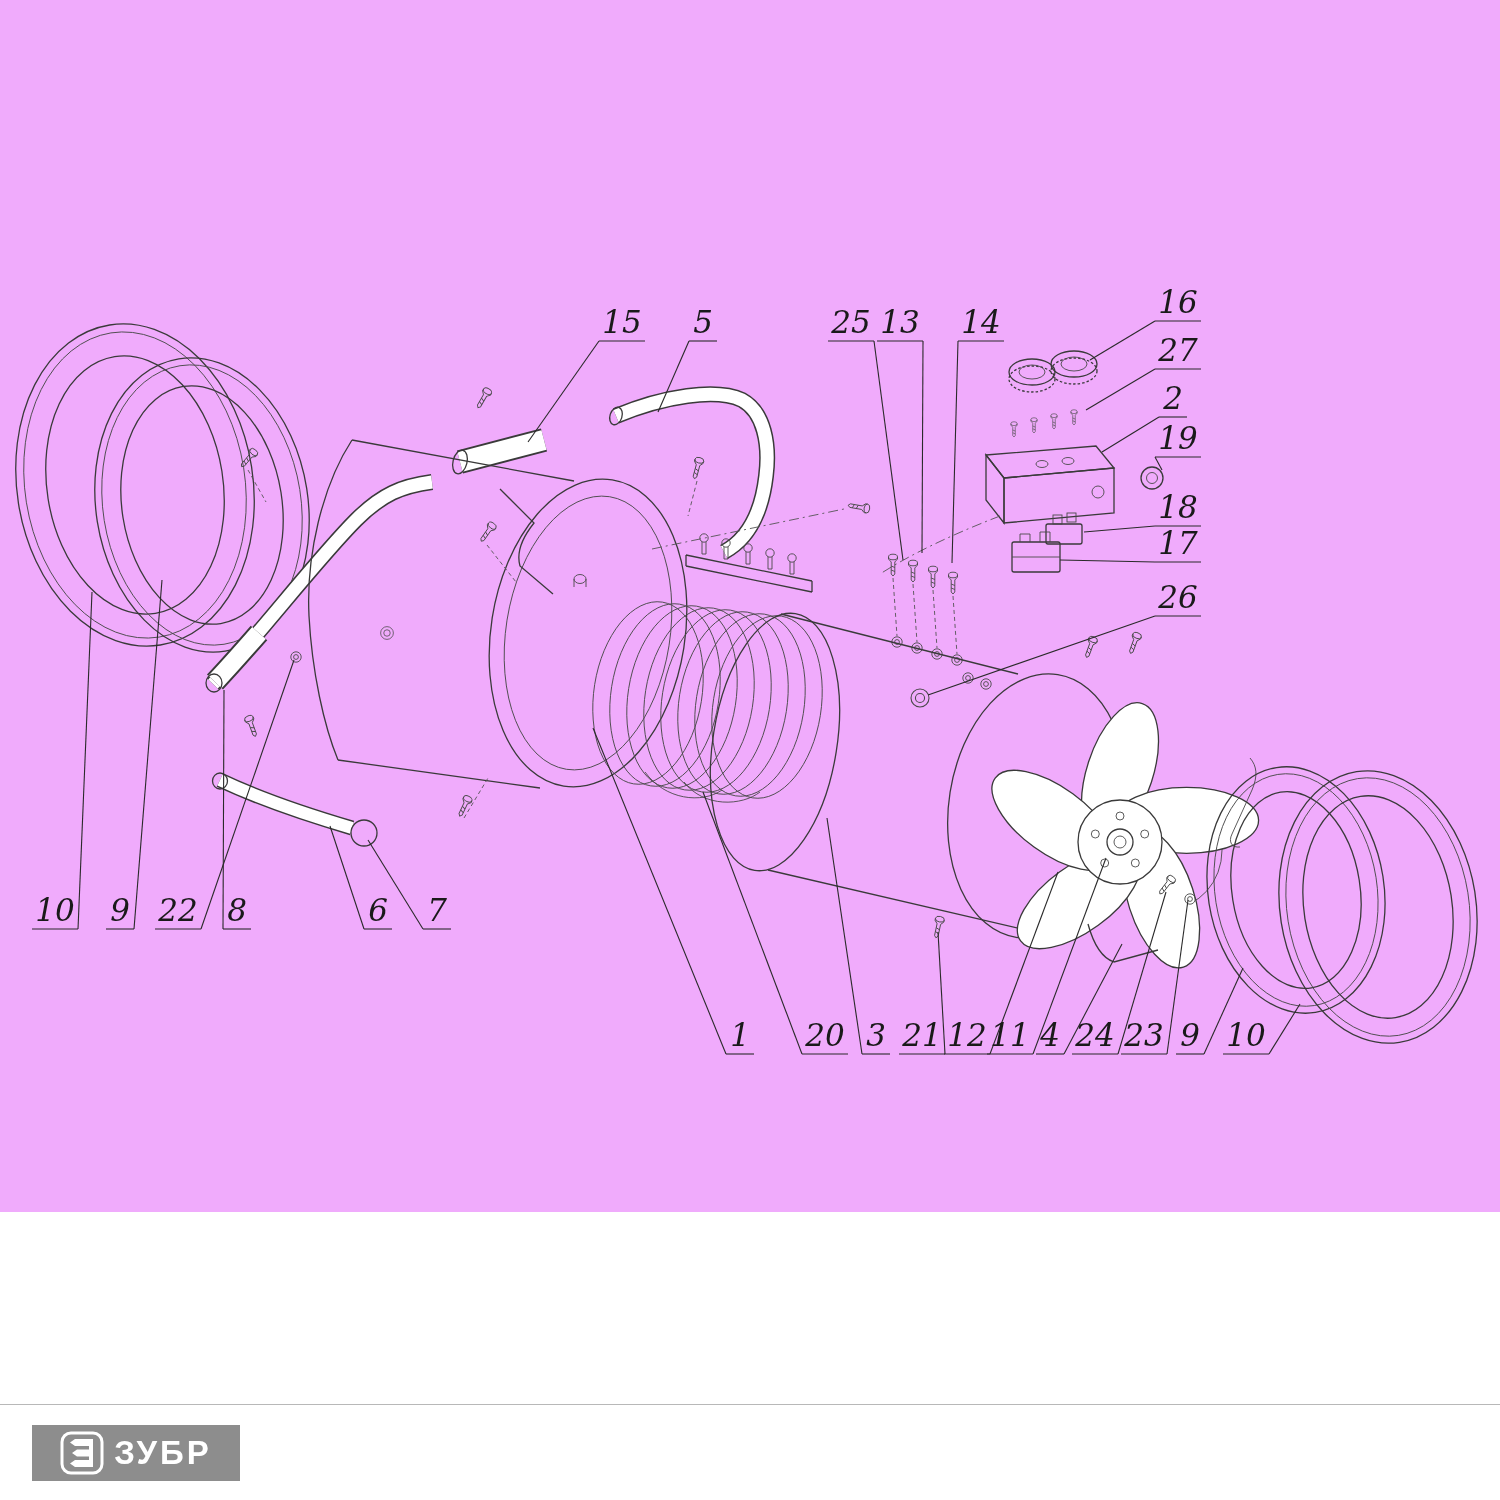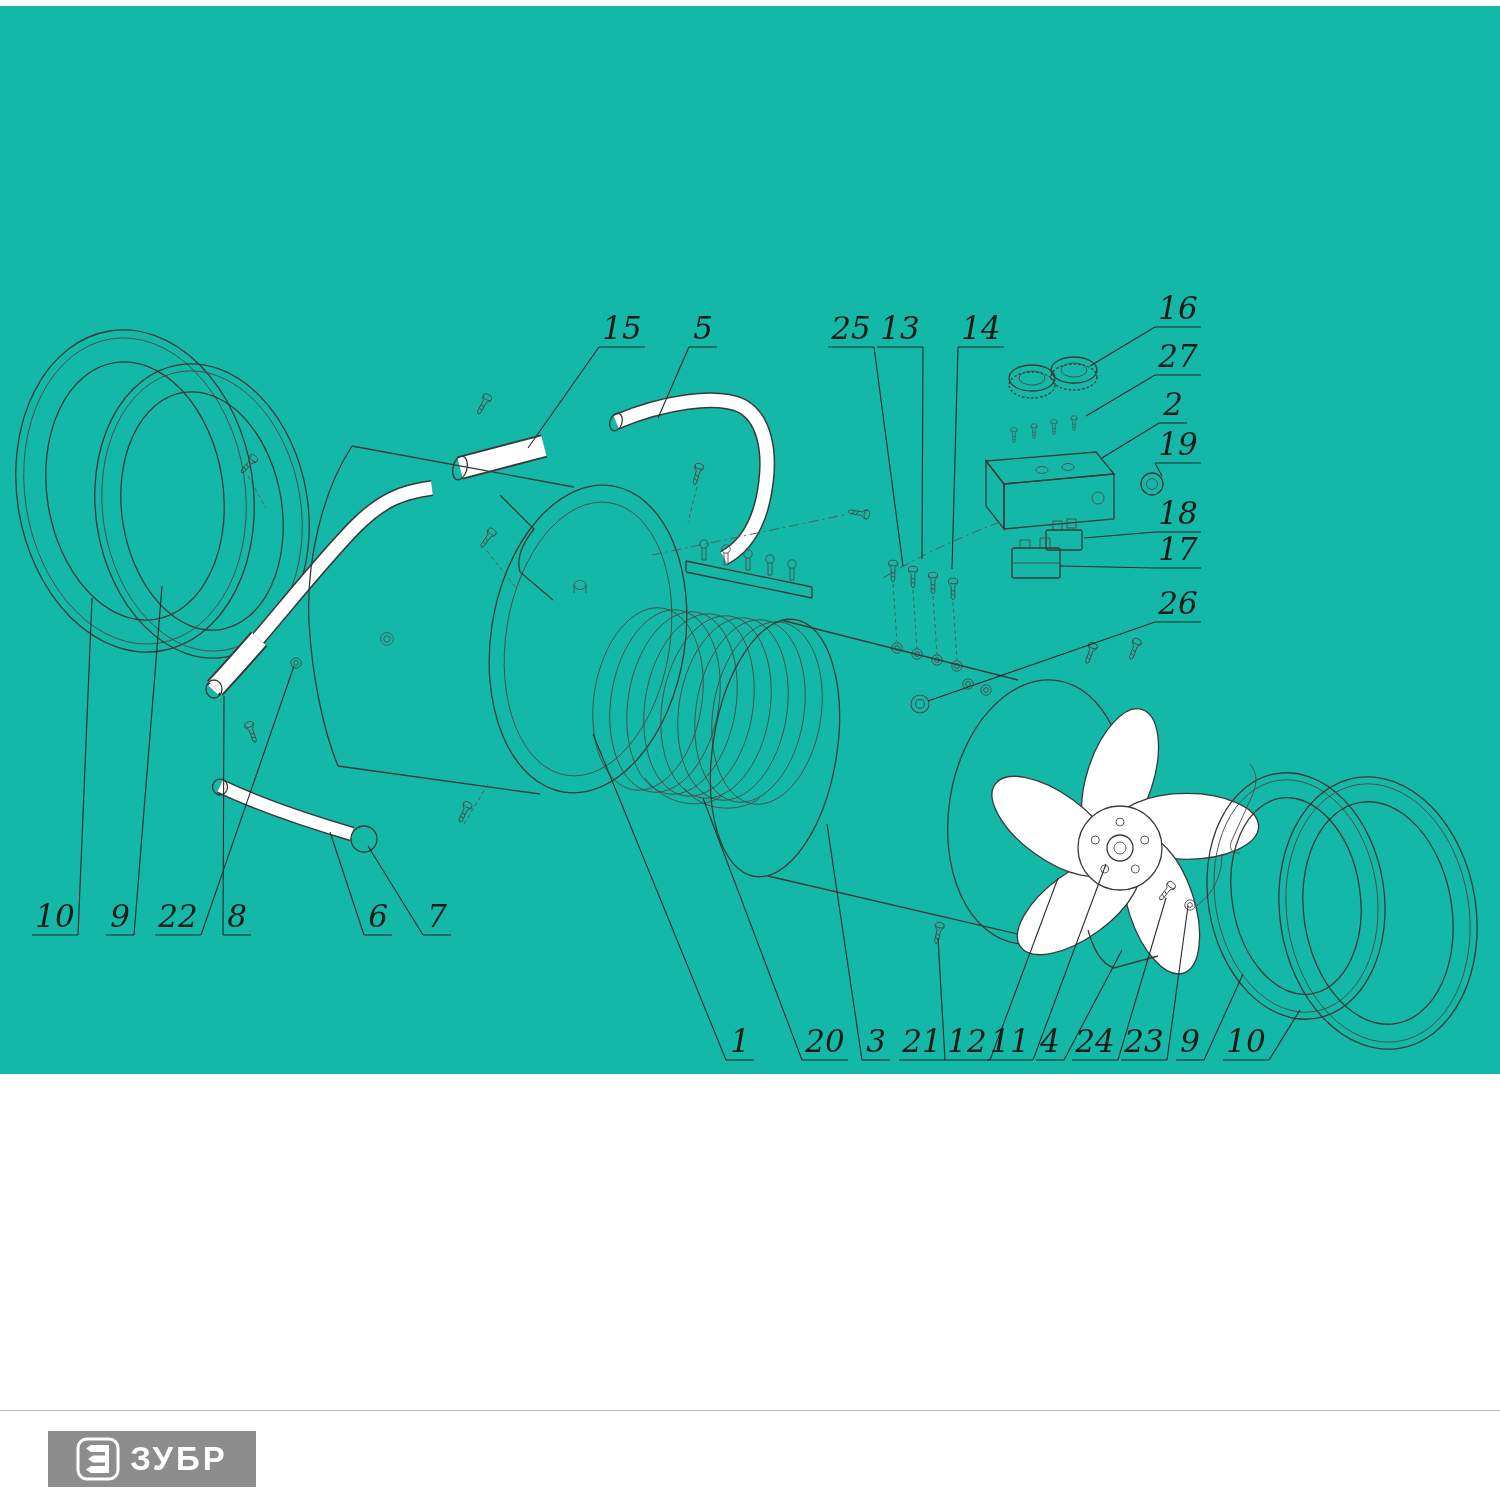--- a/index.html
+++ b/index.html
@@ -1,31 +1,31 @@
 <!DOCTYPE html>
 <html><head>
 <meta charset="utf-8">
 <style>
   html,body{margin:0;padding:0;background:#fff;}
   body{width:1500px;height:1500px;overflow:hidden;font-family:"Liberation Sans",sans-serif;}
-  .page{position:relative;width:1500px;height:1068px;background:#14b8a6;margin-top:6px;}
+  .page{position:relative;width:1500px;height:1212px;background:#f0abfc;}
   svg.diagram{position:absolute;left:0;top:0;}
   .ln{stroke:#3a3a3a;stroke-width:1.3;fill:none;}
   .ln-thin{stroke:#4a4a4a;stroke-width:0.9;fill:none;}
   .tube-o{stroke:#3a3a3a;fill:none;stroke-linecap:butt;}
   .tube-i{stroke:#ffffff;fill:none;stroke-linecap:butt;}
   .dash{stroke:#555;stroke-width:0.9;fill:none;stroke-dasharray:10 4 2 4;}
   .dash2{stroke:#555;stroke-width:0.9;fill:none;stroke-dasharray:4 3;}
   .blade{fill:#fff;stroke:#3a3a3a;stroke-width:1.3;}
   .hub{fill:#fff;stroke:#3a3a3a;stroke-width:1.3;}
   .callout-num{font-family:"DejaVu Serif",serif;font-style:italic;font-size:31px;fill:#1a1a1a;text-anchor:middle;}
   .leader{stroke:#2a2a2a;stroke-width:1.1;fill:none;}
   .footer{position:absolute;left:0;top:1404px;width:1500px;}
   .footer-rule{border-top:1px solid #b8b8b8;width:1500px;height:0;}
-  .footer-content{display:flex;align-items:center;gap:9px;padding:20px 0 0 48px;}
+  .footer-content{display:flex;align-items:center;gap:9px;padding:20px 0 0 32px;}
   .logo-box{background:#8d8d8d;width:208px;height:56px;display:flex;align-items:center;justify-content:center;gap:10px;flex:none;}
   .logo-text{color:#fff;font-weight:bold;font-size:33px;letter-spacing:3px;}
   .footer-title{font-size:33px;white-space:nowrap;}
   .model{font-weight:bold;color:#111;}
   .subtitle{color:#4d4d4d;margin-left:10px;}
 </style>
 </head>
 <body>
 
 <div class="page">

